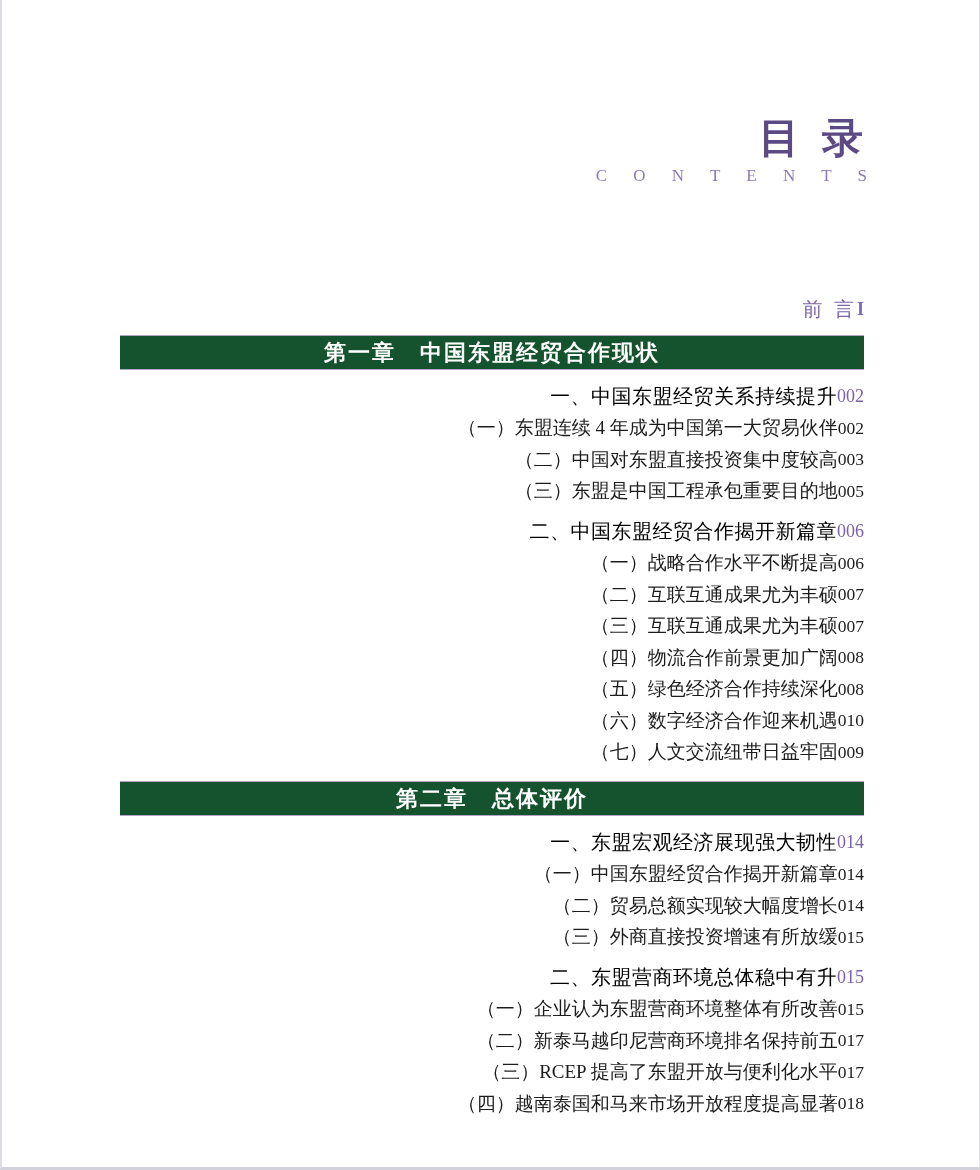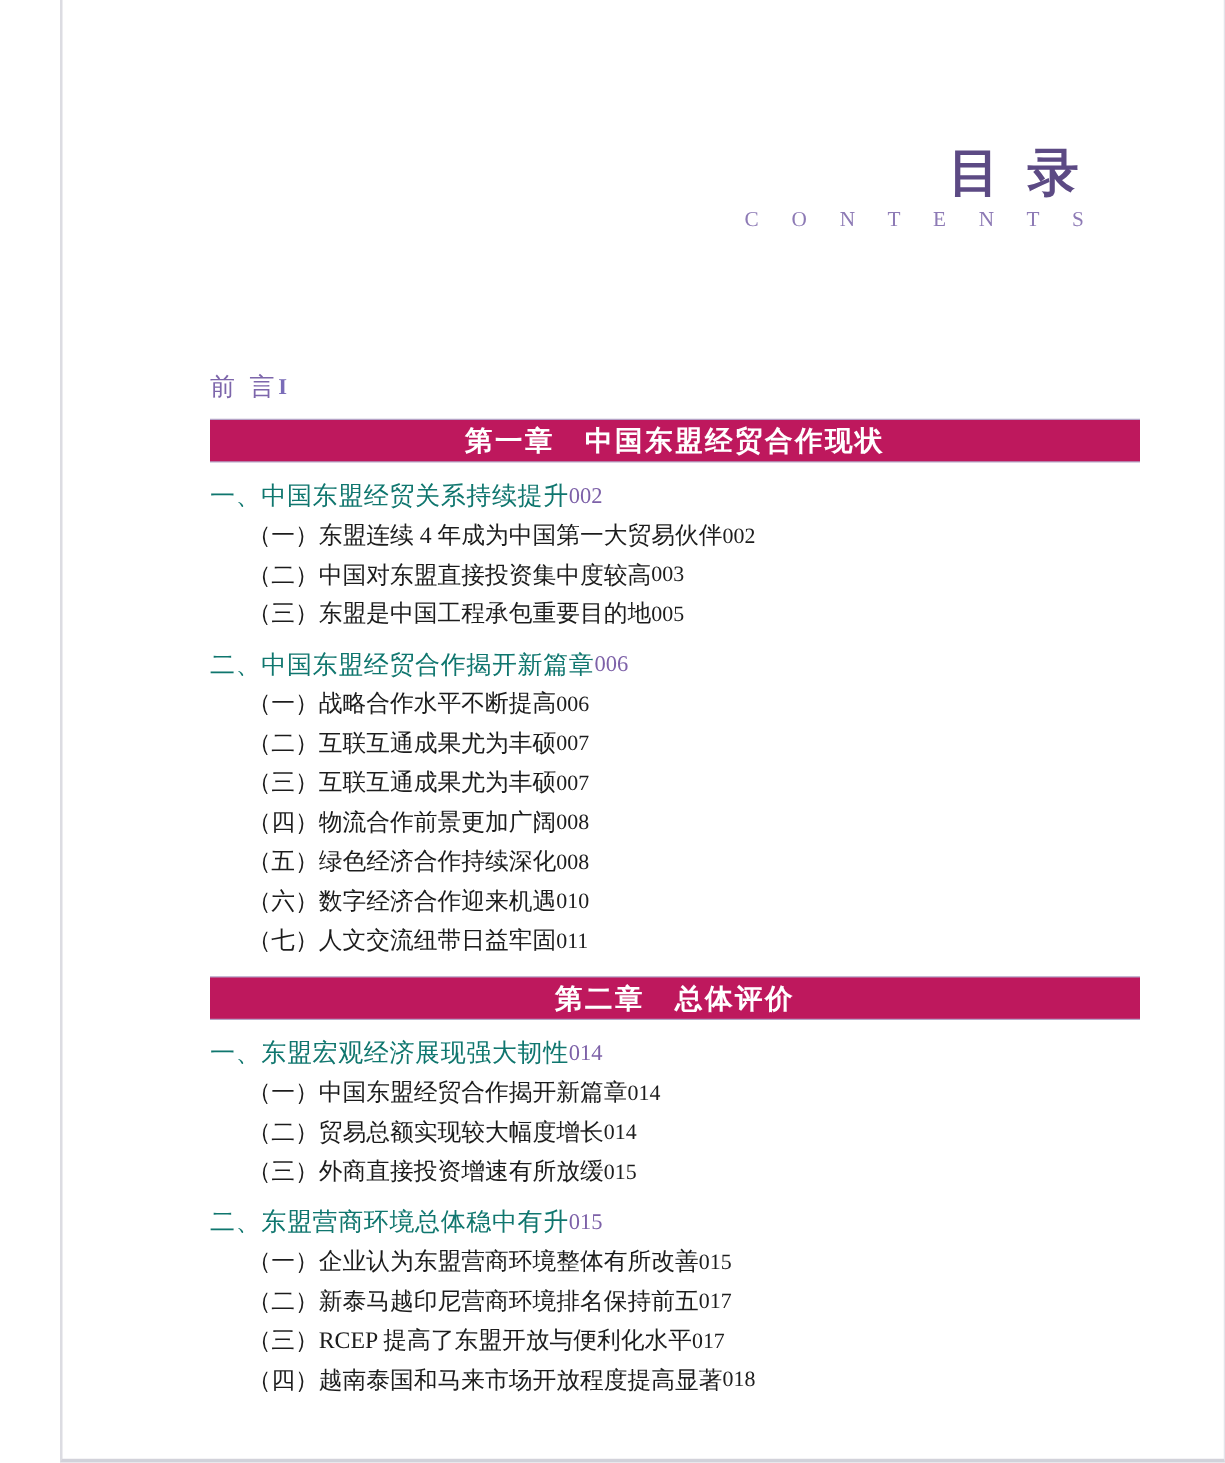--- a/index.html
+++ b/index.html
@@ -8,64 +8,63 @@
     font-family:"Liberation Serif","DejaVu Serif",serif;
     position:relative;overflow:hidden;
   }
   .page{
     position:absolute;inset:0;
     background:#ffffff;
     border-left:2px solid #dcdce2;
     border-right:1px solid #e4e4ea;
     border-bottom:3px solid #d2d2da;
     box-sizing:border-box;
-    margin-left:48px;
   }
   .toc-header{
     position:absolute;top:116px;right:112px;text-align:right;
   }
   .title-cn{
     font-family:"DejaVu Serif","Liberation Serif",serif;
     font-size:41px;font-weight:bold;color:#5c4a84;
     letter-spacing:4px;line-height:1.1;
   }
   .title-en{
     font-family:"Liberation Serif","DejaVu Serif",serif;
     font-size:17px;color:#8d7ab5;
     letter-spacing:11px;margin-top:5px;margin-right:-11px;
   }
   .toc-body{
     position:absolute;left:118px;top:296px;width:744px;
   }
   .row{
-    display:flex;justify-content:flex-start;align-items:center;
+    display:flex;justify-content:flex-end;align-items:center;
     height:31.5px;
   }
   .preface-row{height:26px;margin-bottom:5px;}
   .preface-label{
     font-family:"Liberation Sans","DejaVu Sans",sans-serif;
     font-size:20px;color:#7d66ab;letter-spacing:3px;
   }
   .preface-page{
     font-family:"Liberation Serif","DejaVu Serif",serif;
     font-size:18px;color:#7a6cb8;font-weight:bold;
   }
   .banner{
-    height:33px;background:#be185d;
+    height:33px;background:#14532d;
     display:flex;align-items:center;justify-content:center;
     color:#ffffff;
     font-family:"Liberation Sans","DejaVu Sans",sans-serif;
     font-weight:bold;font-size:22px;letter-spacing:2px;
     margin-top:14px;margin-bottom:12px;
     box-shadow:0 -1px 0 #b5a3c6, 0 1px 0 #b5a3c6;
   }
   .section-row{margin-top:9px;}
   .section-row .entry-label{
     font-family:Liberation Serif, serif;
-    font-size:20px;color:#0f766e;letter-spacing:0.5px;
+    font-size:20px;color:#000000;letter-spacing:0.5px;
   }
   .section-row .page-num{
     font-family:"Liberation Serif","DejaVu Serif",serif;
     font-size:18px;color:#7d61a8;
   }
   .item-row .entry-label{
     font-family:"Liberation Serif","DejaVu Serif",serif;
     font-size:19px;color:#1c1c1c;padding-left:30px;
   }
   .item-row .page-num{
@@ -129,21 +128,21 @@
         <div class="row item-row">
           <span class="entry-label">（五）绿色经济合作持续深化</span>
           <span class="page-num">008</span>
         </div>
         <div class="row item-row">
           <span class="entry-label">（六）数字经济合作迎来机遇</span>
           <span class="page-num">010</span>
         </div>
         <div class="row item-row">
           <span class="entry-label">（七）人文交流纽带日益牢固</span>
-          <span class="page-num">011</span>
+          <span class="page-num">009</span>
         </div>
         <div class="banner">第二章　总体评价</div>
         <div class="row section-row">
           <span class="entry-label">一、东盟宏观经济展现强大韧性</span>
           <span class="page-num">014</span>
         </div>
         <div class="row item-row">
           <span class="entry-label">（一）中国东盟经贸合作揭开新篇章</span>
           <span class="page-num">014</span>
         </div>

